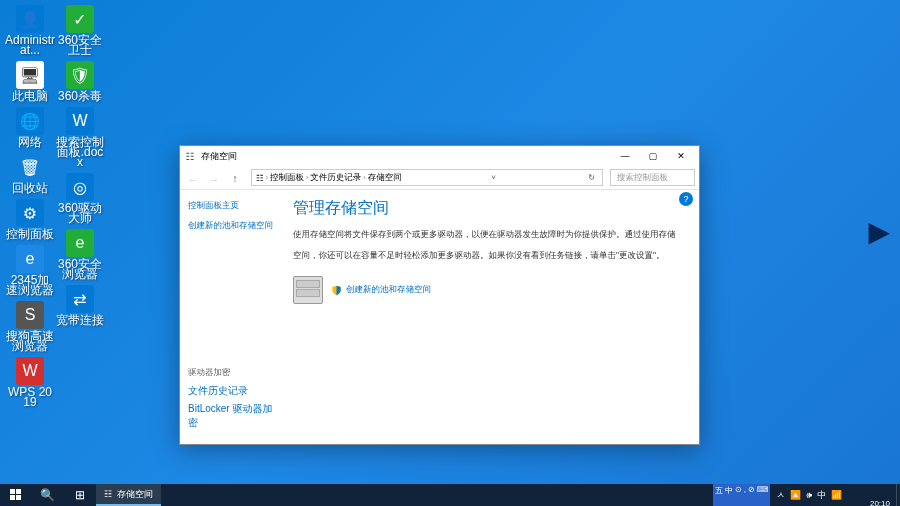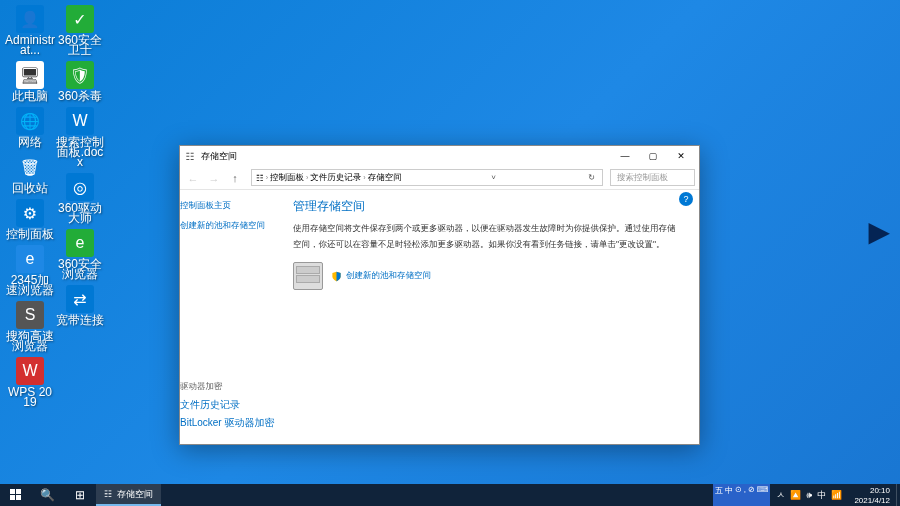--- a/index.html
+++ b/index.html
@@ -43,47 +43,47 @@
 .winbtn { width: 28px; height: 18px; display: flex; align-items: center; justify-content: center; font-size: 9px; color: #000; }
 .toolbar { height: 24px; display: flex; align-items: center; padding: 0 4px; border-bottom: 1px solid #e5e5e5; gap: 3px; }
 .navbtn { width: 18px; height: 18px; display: flex; align-items: center; justify-content: center; color: #666; font-size: 11px; border-radius: 2px; }
 .navbtn.disabled { color: #ccc; }
 .breadcrumb { flex: 1; border: 1px solid #ccc; height: 17px; display: flex; align-items: center; padding: 0 4px; font-size: 8.5px; gap: 2px; margin: 0 4px; }
 .bc-item { color: #000; }
 .bc-sep { color: #888; font-size: 7px; }
 .bc-drop { margin-left: auto; color: #555; font-size: 8px; padding: 0 3px; }
 .searchbox { width: 85px; border: 1px solid #ccc; height: 17px; display: flex; align-items: center; padding: 0 3px; font-size: 8.5px; color: #999; gap: 3px; }
 .window-body { flex: 1; display: flex; overflow: hidden; }
-.sidebar { width: 105px; padding: 10px 0; font-size: 8.5px; display: flex; flex-direction: column; }
+.sidebar { width: 105px; padding: 10px 8px; font-size: 8.5px; display: flex; flex-direction: column; }
 .sidebar .slink { margin-bottom: 8px; cursor: pointer; }
 .sidebar .shome { color: #006fc4; }
 .sidebar .sgreen { color: #006fc4; }
 .sidebar .spacer { flex: 1; }
 .sidebar .salso { color: #666; margin-bottom: 5px; margin-top: 10px; }
 .sidebar .salink { color: #006fc4; margin-bottom: 4px; cursor: pointer; font-size: 10px; }
 .content { flex: 1; padding: 8px 20px 8px 8px; font-size: 8.5px; position: relative; }
-.content h2 { color: #006fc4; font-weight: normal; font-size: 12px; margin-bottom: 5px; }
-.content p { color: #333; line-height: 16px; margin-bottom: 4px; }
+.content h2 { color: #006fc4; font-weight: normal; font-size: 16px; margin-bottom: 5px; }
+.content p { color: #333; line-height: 21px; margin-bottom: 4px; }
 .action-row { display: flex; align-items: center; gap: 8px; margin-top: 10px; }
 .drives-icon { width: 30px; height: 28px; background: #ddd; border: 1px solid #999; border-radius: 2px; position: relative; }
 .drives-icon::before, .drives-icon::after { content: ""; position: absolute; left: 2px; right: 2px; height: 6px; background: #ccc; border: 1px solid #aaa; }
 .drives-icon::before { top: 3px; }
 .drives-icon::after { top: 12px; }
 .action-link { display: flex; align-items: center; gap: 4px; cursor: pointer; }
 .shield { width: 11px; height: 11px; }
 .action-link span { color: #006fc4; font-size: 8.5px; }
 .help { position: absolute; top: 2px; right: 6px; width: 14px; height: 14px; border-radius: 50%; background: #0078d4; color: #fff; display: flex; align-items: center; justify-content: center; font-size: 9px; }
 
 .taskbar { position: absolute; bottom: 0; left: 0; right: 0; height: 22px; background: #10233a; display: flex; align-items: stretch; color: #fff; }
 .tbbtn { width: 32px; display: flex; align-items: center; justify-content: center; font-size: 12px; }
 .tbtask { display: flex; align-items: center; gap: 5px; padding: 0 8px; font-size: 9px; background: rgba(255,255,255,.12); border-bottom: 2px solid #76b9ed; }
 .tbspacer { flex: 1; }
 .tray { display: flex; align-items: center; gap: 5px; padding: 0 6px; font-size: 9px; }
 .tray-ime { background: #2962c9; padding: 1px 2px; display: flex; gap: 2px; font-size: 8px; }
-.clock { text-align: right; font-size: 8px; line-height: 10px; padding: 2px 6px 0; }
+.clock { text-align: right; font-size: 8px; line-height: 10px; padding: 15px 6px 0; }
 .showdesk { width: 4px; border-left: 1px solid rgba(255,255,255,.2); }
 </style>
 </head>
 <body>
 
 <div class="desktop">
   <div class="dcol" id="col1">
       <div class="dicon">
         <div class="ico ico-blue">👤</div>
         <div class="lbl">Administrat...</div>

